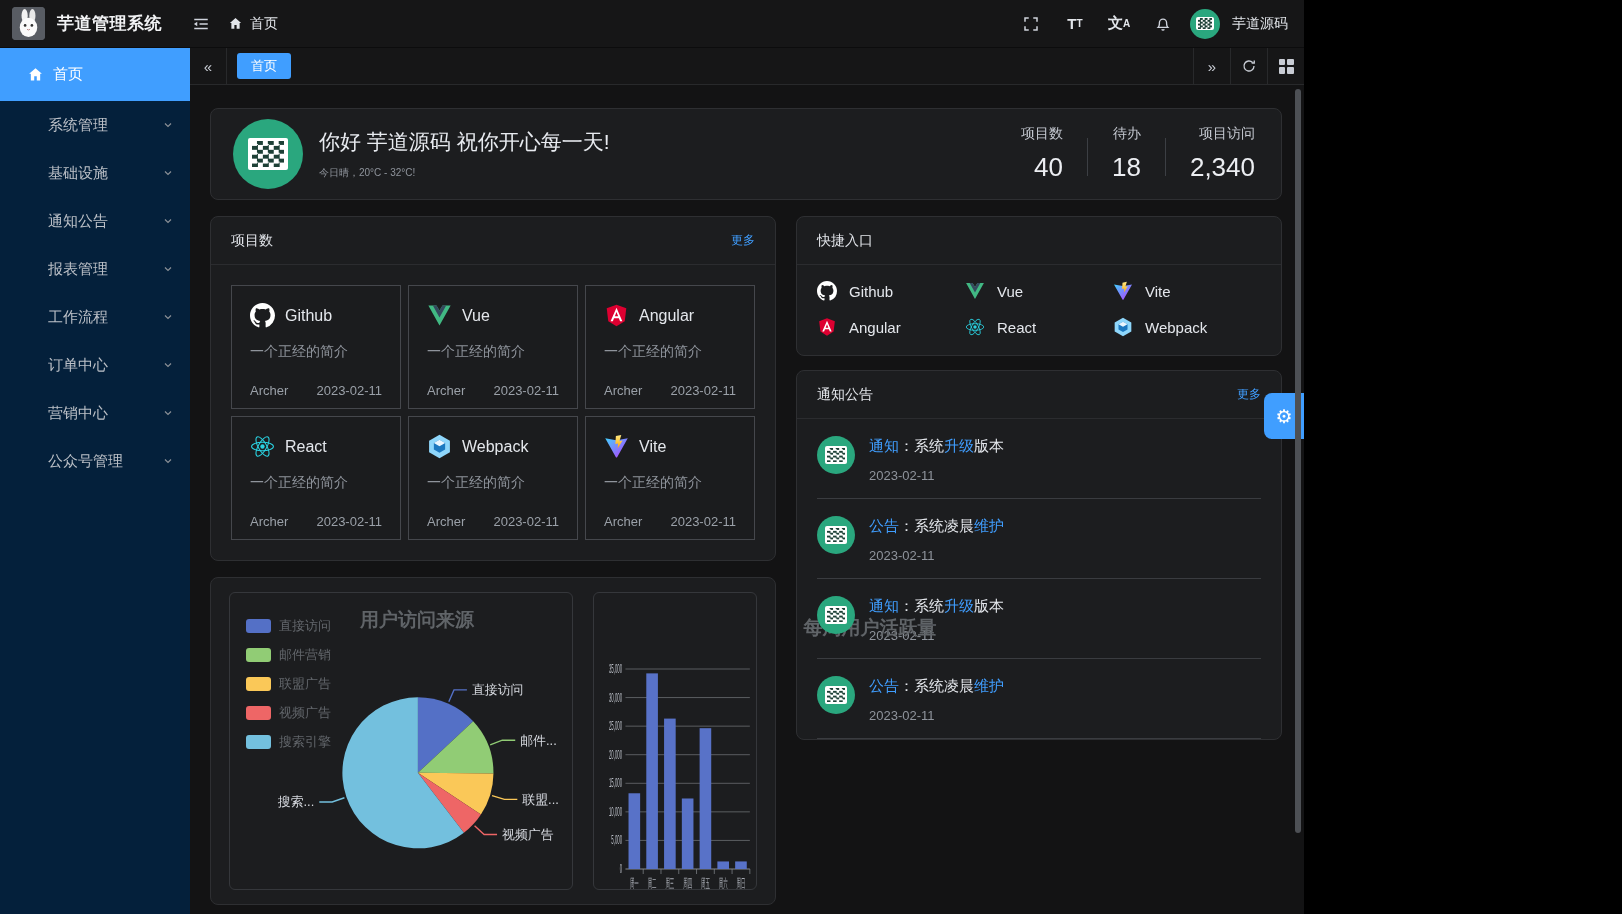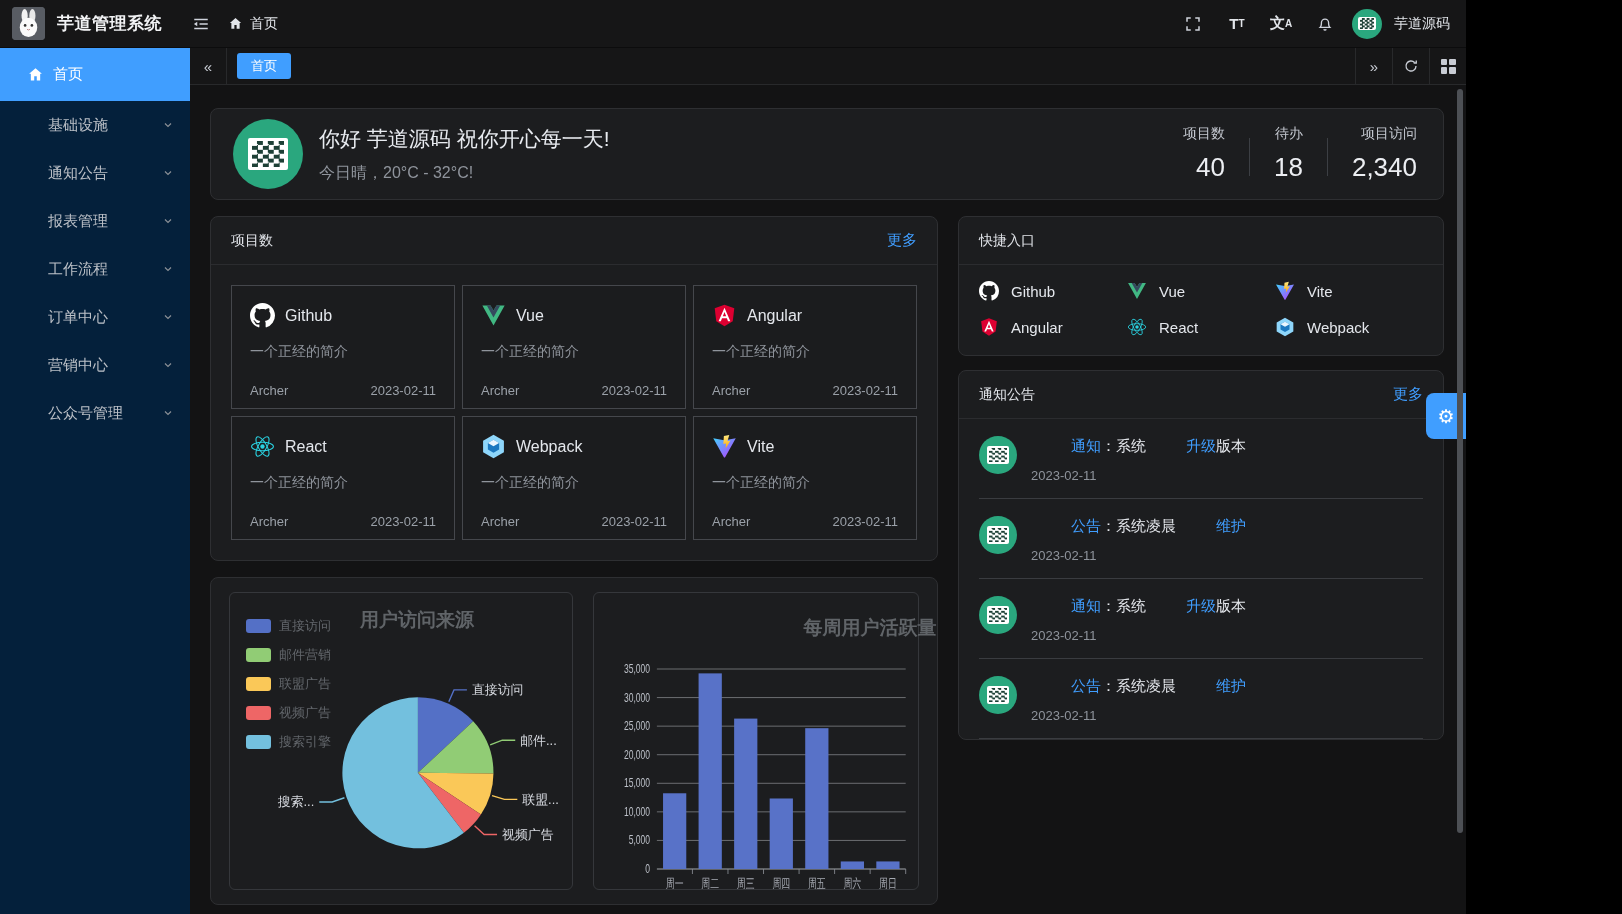--- a/index.html
+++ b/index.html
@@ -1,18 +1,18 @@
 <!DOCTYPE html>
 <html><head>
 <meta charset="utf-8">
 <style>
   * { margin:0; padding:0; box-sizing:border-box; }
   html,body { background:#000; }
   body { font-family:"Liberation Sans","DejaVu Sans",sans-serif; }
-  .app { position:relative; width:1466px; height:914px; background:#131314; overflow:hidden; color:#dfe3ec; }
+  .app { position:relative; width:1304px; height:914px; background:#131314; overflow:hidden; color:#dfe3ec; }
 
   
   .navbar { position:absolute; left:0; top:0; right:0; height:48px; background:#161617; display:flex; align-items:center; padding:0 16px 0 12px; border-bottom:1px solid #0c0c0d; z-index:5; }
   .logo { width:33px; height:33px; border-radius:4px; background:#5a5e66; overflow:hidden; flex:0 0 auto; }
   .logo svg { width:100%; height:100%; display:block; }
   .nav-title { font-size:17px; font-weight:bold; color:#f2f3f5; margin-left:12px; letter-spacing:.5px; }
   .nav-icon { width:34px; height:34px; display:flex; align-items:center; justify-content:center; color:#cfd3dc; cursor:pointer; border-radius:4px; }
   .nav-icon svg { width:18px; height:18px; display:block; }
   .fold { margin-left:22px; }
   .crumb { display:flex; align-items:center; gap:7px; margin-left:10px; font-size:14px; color:#e2e5ea; }
@@ -46,28 +46,28 @@
   .tab-strip { flex:1; display:flex; align-items:center; padding:0 10px; gap:6px; }
   .tab { height:26px; padding:0 14px; border-radius:3px; background:#409eff; color:#fff; font-size:13px; display:flex; align-items:center; cursor:pointer; }
   .grid-ico { width:15px; height:15px; display:grid; grid-template-columns:1fr 1fr; gap:2px; }
   .grid-ico i { background:#c8ccd4; border-radius:1px; }
 
   
   .content { position:absolute; left:190px; top:85px; right:8px; bottom:0; padding:23px 14px 0 20px; overflow:hidden; }
   .card { background:#1c1d1f; border:1px solid #2e2f32; border-radius:8px; }
   .card-header { height:48px; display:flex; align-items:center; justify-content:space-between; padding:0 20px; border-bottom:1px solid #2b2c2f; }
   .card-title { font-size:14px; color:#e2e5ea; }
-  .more-link { font-size:15px; color:#409eff; cursor:pointer; }
+  .more-link { font-size:12px; color:#409eff; cursor:pointer; }
 
   
   .welcome { height:92px; display:flex; align-items:center; padding:0 26px 0 22px; margin-bottom:16px; }
   .welcome-avatar { width:70px; height:70px; }
   .welcome-text { margin-left:16px; }
   .welcome-title { font-size:21px; color:#e8ebf0; }
-  .welcome-sub { font-size:16px; color:#8f949c; margin-top:10px; }
+  .welcome-sub { font-size:10px; color:#8f949c; margin-top:10px; }
   .stats { margin-left:auto; display:flex; align-items:center; }
   .stat-divider { width:1px; height:38px; background:#3c3f44; margin:6px 0 0; }
   .stat { padding:0 24px; text-align:right; }
   .stat:last-child { padding-right:0; }
   .stat-label { font-size:14px; color:#c4c8d0; }
   .stat-value { font-size:26px; color:#eceef2; margin-top:9px; font-weight:400; }
 
   .columns { display:flex; gap:20px; align-items:flex-start; }
   .left-col { flex:1; display:flex; flex-direction:column; gap:16px; min-width:0; }
   .right-col { width:486px; display:flex; flex-direction:column; gap:14px; }
@@ -86,21 +86,21 @@
   .shortcut-grid { display:grid; grid-template-columns:1fr 1fr 1fr; row-gap:16px; padding:16px 20px 18px; }
   .shortcut { display:flex; align-items:center; gap:12px; cursor:pointer; }
   .shortcut .tile-icon { width:20px; height:20px; }
   .shortcut-label { font-size:15px; color:#e4e7ec; }
 
   
   .notice-list { padding:0 20px; }
   .notice-item { display:flex; gap:14px; padding:17px 0 15px; border-bottom:1px solid #3a3c40; }
   .notice-avatar { width:38px; height:38px; }
   .notice-title { font-size:15px; color:#e4e7ec; line-height:20px; }
-  .notice-title .hl { color:#409eff; cursor:pointer;margin-left:40px; }
+  .notice-title .hl { color:#409eff; cursor:pointer; }
   .notice-date { font-size:13px; color:#8f949c; margin-top:12px; }
 
   
   .charts-card { display:flex; gap:20px; padding:14px 18px; }
   .chart-panel { position:relative; border:1px solid #35373b; border-radius:6px; height:298px; }
   .pie-panel { width:344px; flex:0 0 auto; }
   .bar-panel { flex:1; }
   .chart-title { position:absolute; font-size:19px; font-weight:bold; color:#606468; }
   .pie-title { left:130px; top:14px; }
   .bar-title { left:92px; width:368px; top:22px; text-align:center; }
@@ -171,20 +171,29 @@
 
   <aside class="sidebar" id="sidebar">
       <div class="side-item active">
     <span class="side-ico">
           <svg viewBox="0 0 24 24" fill="currentColor">
             <path d="M12 3.2 21 11h-2.4v9.3h-4.8v-6h-3.6v6H5.4V11H3z"></path>
           </svg>
         </span>
     <span class="side-label">首页</span>
 
+  </div>
+      <div class="side-item">
+
+    <span class="side-label">系统管理</span>
+    <span class="side-arrow">
+          <svg viewBox="0 0 24 24" fill="none" stroke="currentColor" stroke-width="2.4">
+            <path d="M6 9l6 6 6-6"></path>
+          </svg>
+        </span>
   </div>
       <div class="side-item">
 
     <span class="side-label">基础设施</span>
     <span class="side-arrow">
           <svg viewBox="0 0 24 24" fill="none" stroke="currentColor" stroke-width="2.4">
             <path d="M6 9l6 6 6-6"></path>
           </svg>
         </span>
   </div>

